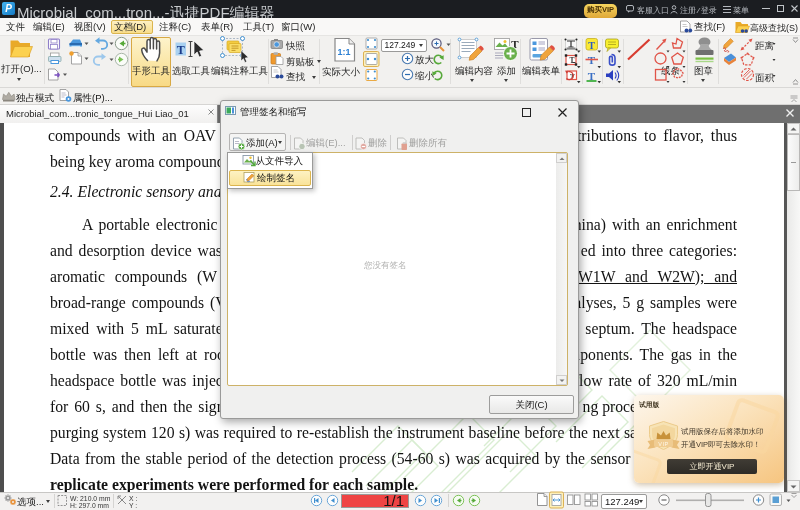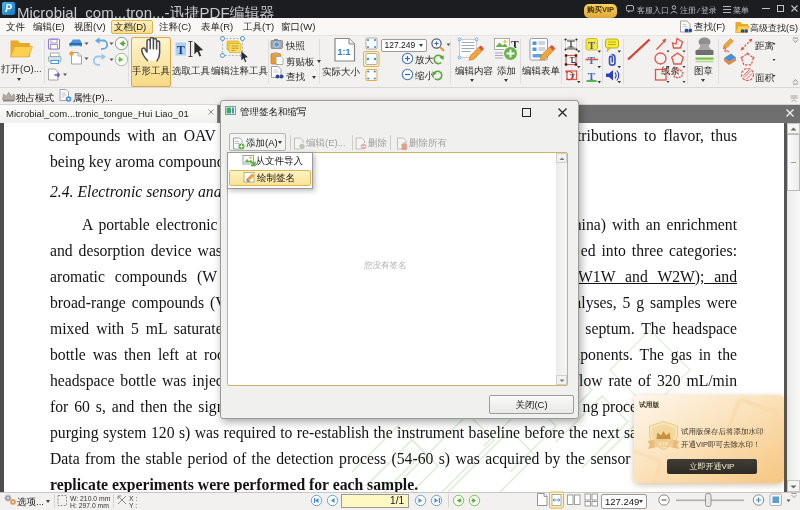--- a/index.html
+++ b/index.html
@@ -492,21 +492,21 @@
   <rect x="705.5" y="493.5" width="5.5" height="13" rx="2" fill="#e8e8e7" stroke="#8a8a8a" stroke-width="0.9"></rect>
 
   <circle cx="758.5" cy="500" r="5.2" fill="#fdfdfd" stroke="#8a8a8a" stroke-width="1"></circle>
   <path d="M756 500 h5 m-2.5 -2.5 v5" stroke="#3f8fd0" stroke-width="1.2"></path>
 
   <rect x="770" y="494" width="11.5" height="11.5" rx="1.5" fill="#f8f8f7" stroke="#aaa" stroke-width="0.9"></rect>
   <rect x="772.5" y="496.5" width="6.5" height="6.5" fill="#5a9fd4"></rect>
   <path d="M786.5 499.5 h4 l-2 2.5 z" fill="#555"></path>
   <path d="M791.5 493.5 h5 m-5 1.5 l2.5 2.5 l2.5 -2.5" stroke="#888" stroke-width="0.8" fill="none"></path>
 </svg>
-<div class="abs" style="left:341px;top:494px;width:68px;height:14px;background:#fef9c3;border:1px solid #9a9a99;font-size:10px;text-align:right;line-height:12px;padding-right:4px;color:#141414;">1/1</div>
+<div class="abs" style="left:341px;top:494px;width:68px;height:14px;background:#ef4444;border:1px solid #9a9a99;font-size:15px;text-align:right;line-height:12px;padding-right:4px;color:#141414;">1/1</div>
 <div class="abs" style="left:601px;top:493.5px;width:46px;height:15px;background:#fff;border:1px solid #9a9a99;border-radius:2px;font-size:9.5px;line-height:13px;padding-left:3px;color:#141414;">127.249</div>
 <div class="dropmark" style="left:639px;top:500px;"></div>
 
 <div class="abs" style="left:220px;top:100px;width:359px;height:319px;background:#f0f0ef;border:1px solid #9a9a99;border-radius:3px;box-shadow:2px 3px 8px rgba(0,0,0,0.35);"></div>
 <svg style="left:225px;top:106px;" width="11" height="9">
     <rect x="0.5" y="0.5" width="10" height="8" fill="#fff" stroke="#7a9ab0"></rect>
     <rect x="1.5" y="1.5" width="4.5" height="6" fill="#3aaa5c"></rect>
     <rect x="7" y="1.5" width="2" height="6" fill="#4a90d9"></rect>
   </svg>
 <div class="abs ui" style="left:240px;top:106px;">管理签名和缩写</div>

